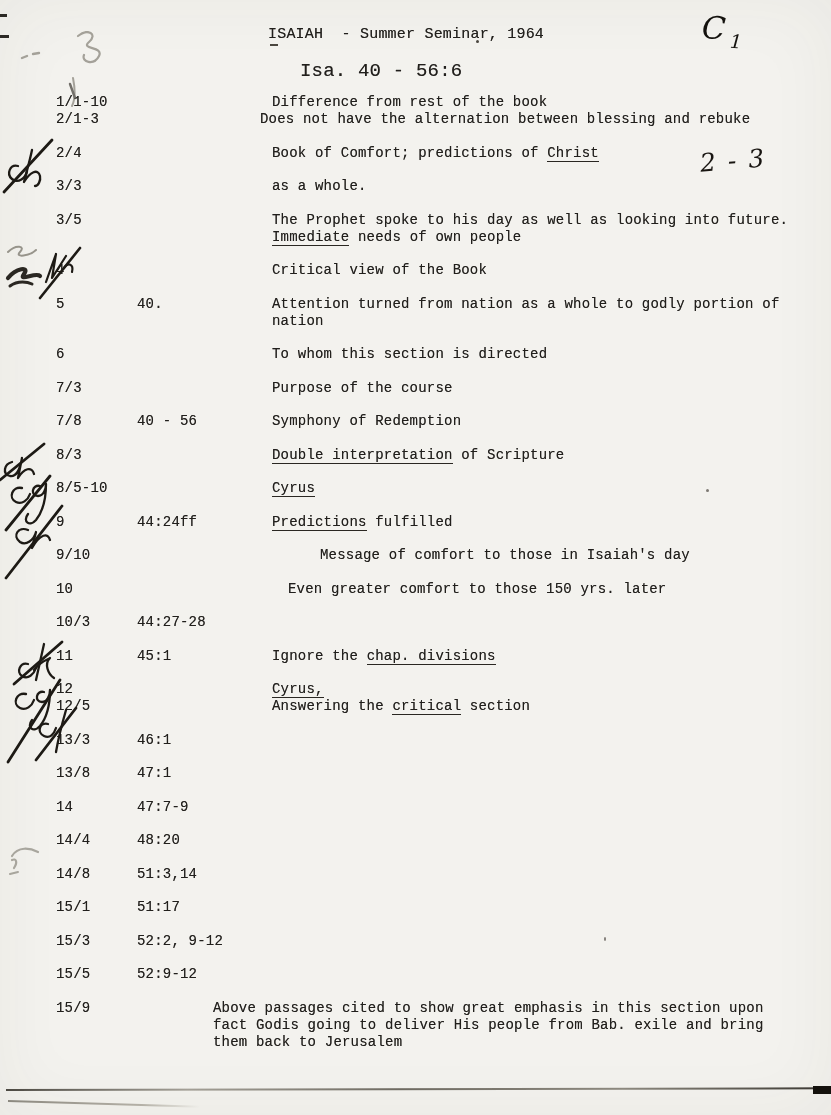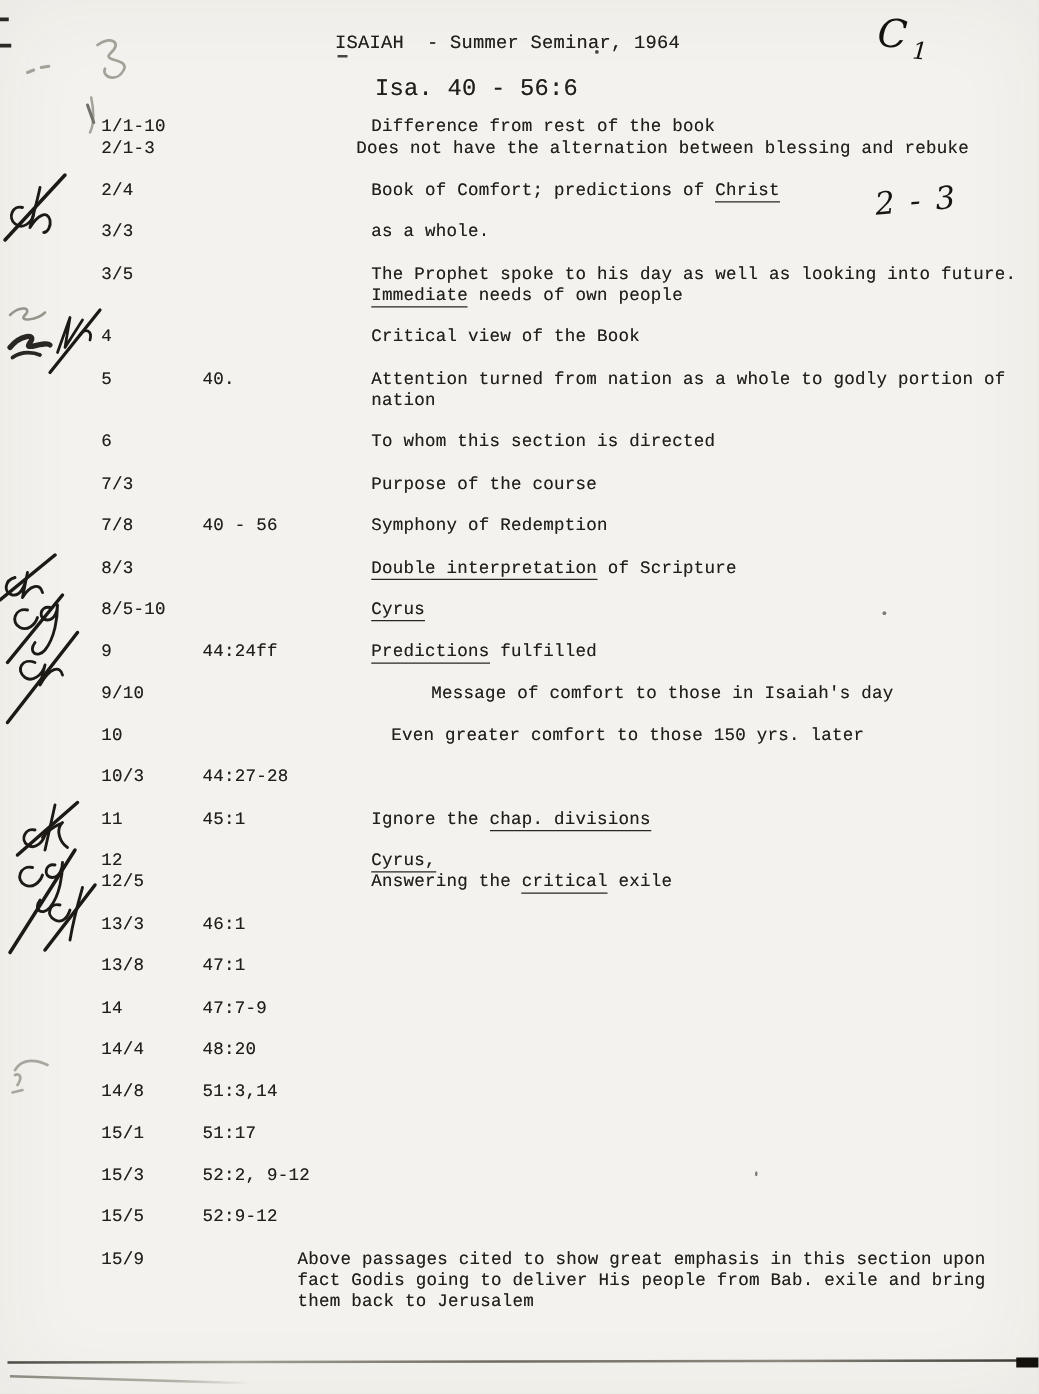--- a/index.html
+++ b/index.html
@@ -20,21 +20,21 @@
   }
   .corner-sub{font-size:19px;position:relative;top:8px;left:5px;}
   .side-note{
     position:absolute;left:700px;top:146px;
     font-family:"DejaVu Serif",serif;font-style:italic;font-size:25px;color:#181511;
     transform:rotate(-5deg);letter-spacing:2px;white-space:pre;
   }
   .entries{position:absolute;left:0;top:94px;right:0;font-size:14px;line-height:17px;}
   .entry{
     display:grid;grid-template-columns:81px 95px 1fr;
-    padding-left:81px;margin-bottom:16.5px;
+    padding-left:56px;margin-bottom:16.5px;
   }
   .refs .ref{white-space:pre;}
   .scripture{white-space:pre;}
   .lines .line{white-space:pre-wrap;margin-left:40px;}
   .u{border-bottom:1.4px solid #2a2722;}
   .mark{position:absolute;}
   .mark path{fill:none;stroke-linecap:round;stroke-linejoin:round;}
   .ink path{stroke:#1d1a15;}
   .pencil path{stroke:#97948b;}
   .speck{position:absolute;background:#4a463f;border-radius:50%;}
@@ -210,21 +210,21 @@
         </div>
       </div>
       <div class="entry">
         <div class="refs">
           <div class="ref">12</div>
           <div class="ref">12/5</div>
         </div>
         <div class="scripture"></div>
         <div class="lines">
           <div class="line"><span class="u">Cyrus,</span></div>
-          <div class="line"><span>Answering the </span><span class="u">critical</span><span> exile</span></div>
+          <div class="line"><span>Answering the </span><span class="u">critical</span><span> section</span></div>
         </div>
       </div>
       <div class="entry">
         <div class="refs">
           <div class="ref">13/3</div>
         </div>
         <div class="scripture">46:1</div>
         <div class="lines"></div>
       </div>
       <div class="entry">

